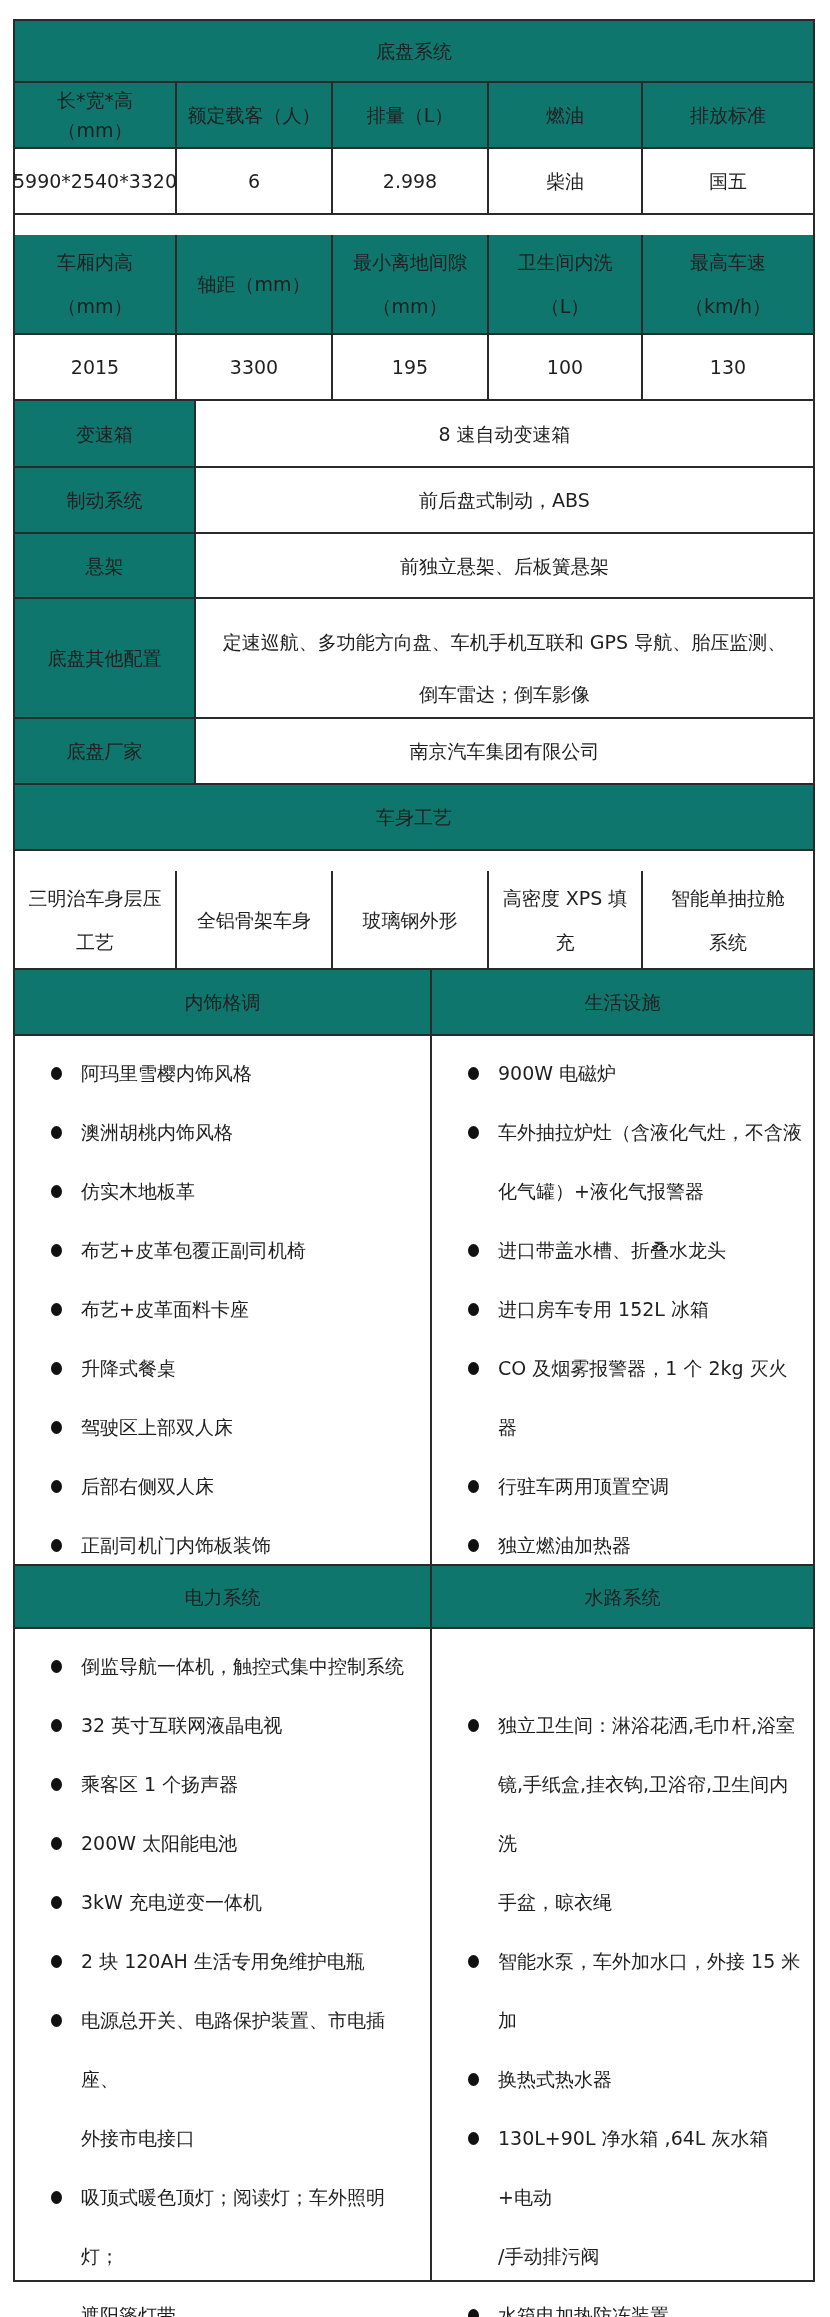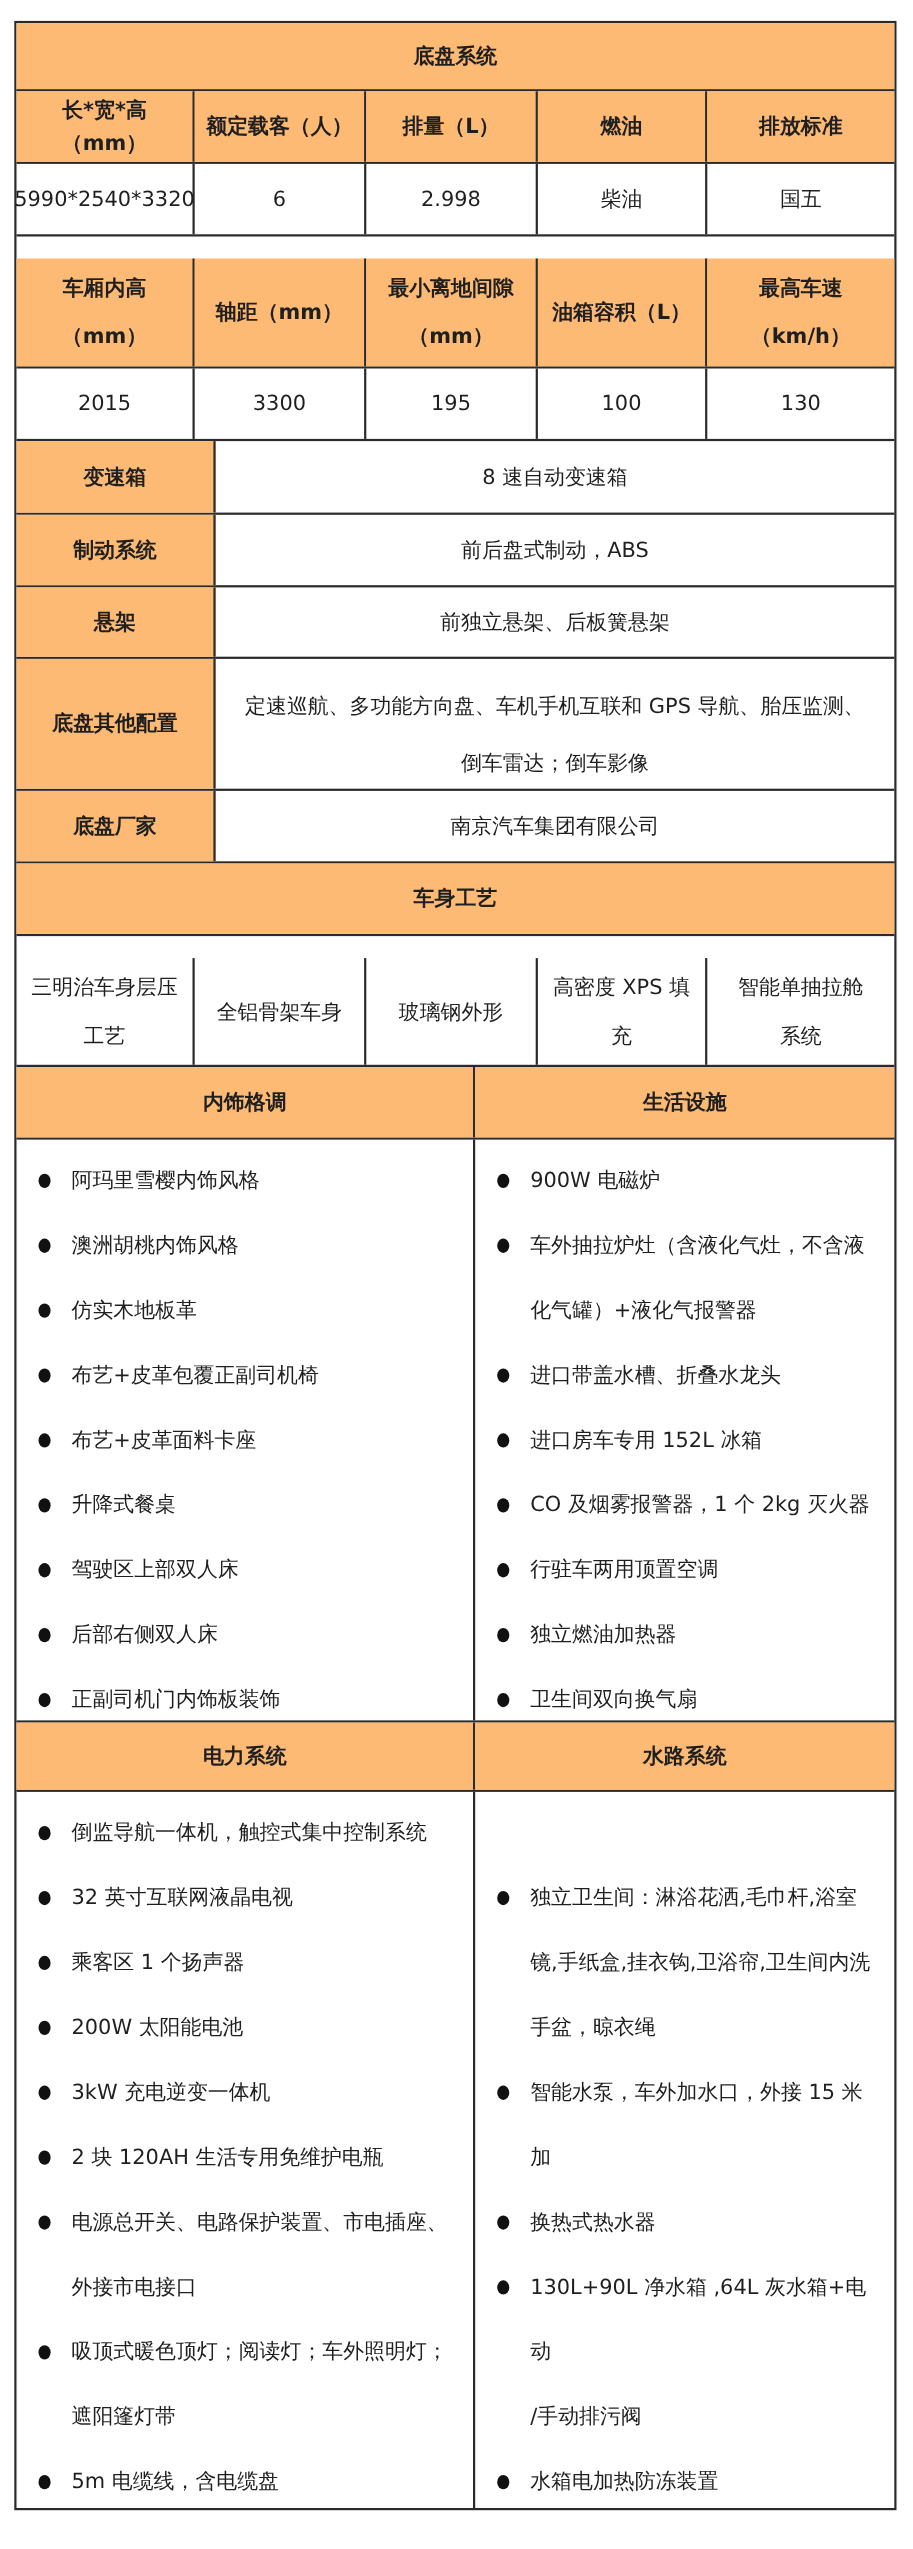--- a/index.html
+++ b/index.html
@@ -4,27 +4,27 @@
 <style>
   * { box-sizing: border-box; margin: 0; padding: 0; }
   html, body { width: 830px; height: 2317px; background: #ffffff; overflow: hidden; }
   body { font-family: "DejaVu Sans", "Liberation Sans", sans-serif; color: #1f1f1f; position: relative; }
   .tbl { position: absolute; left: 13px; top: 19px; width: 802px; border: 2px solid #2a2a2a; }
   .row { display: flex; border-bottom: 2px solid #2a2a2a; }
   .row:last-child { border-bottom: none; }
   .cell { display: flex; align-items: center; justify-content: center; text-align: center;
           border-right: 2px solid #2a2a2a; font-size: 19px; line-height: 30px; padding: 0 6px; }
   .cell:last-child { border-right: none; }
-  .hdr { background: #fdba74; font-weight: bold; }
+  .hdr { background: #0f766e; font-weight: normal; }
   .full { flex: 1; }
   .c1 { width: 162px; } .c2 { width: 156px; } .c3 { width: 156px; } .c4 { width: 154px; } .c5 { flex: 1; }
   .wrap { flex-direction: column; line-height: 44px; margin-top: 20px; }
   .label-col { width: 181px; }
   .left-half { width: 417px; }
-  .list-cell { display: block; text-align: left; padding: 8px 0 0 0; }
+  .list-cell { display: block; text-align: left; padding: 8px 0 0 16px; }
   .li { display: flex; align-items: flex-start; font-size: 19px; line-height: 59px; }
   .li .dot { width: 50px; flex: 0 0 50px; display: flex; justify-content: center; align-items: center; height: 59px; }
   .li .dot i { display: block; width: 11px; height: 13px; border-radius: 50%; background: #111; }
   .li .txt { flex: 1; padding-right: 10px; }
 </style>
 </head>
 <body>
 
 <div class="tbl">
 
@@ -53,21 +53,21 @@
       <span>车厢内高（mm）</span>
     </div>
     <div class="cell hdr c2 wrap">
       <span>轴距（mm）</span>
     </div>
     <div class="cell hdr c3 wrap">
       <span>最小离地间隙</span>
       <span>（mm）</span>
     </div>
     <div class="cell hdr c4 wrap">
-      <span>油箱容积（L）</span>
+      <span>卫生间内洗（L）</span>
     </div>
     <div class="cell hdr c5 wrap">
       <span>最高车速</span>
       <span>（km/h）</span>
     </div>
   </div>
 
   <div class="row" style="height:66px">
     <div class="cell c1">2015</div>
     <div class="cell c2">3300</div>

